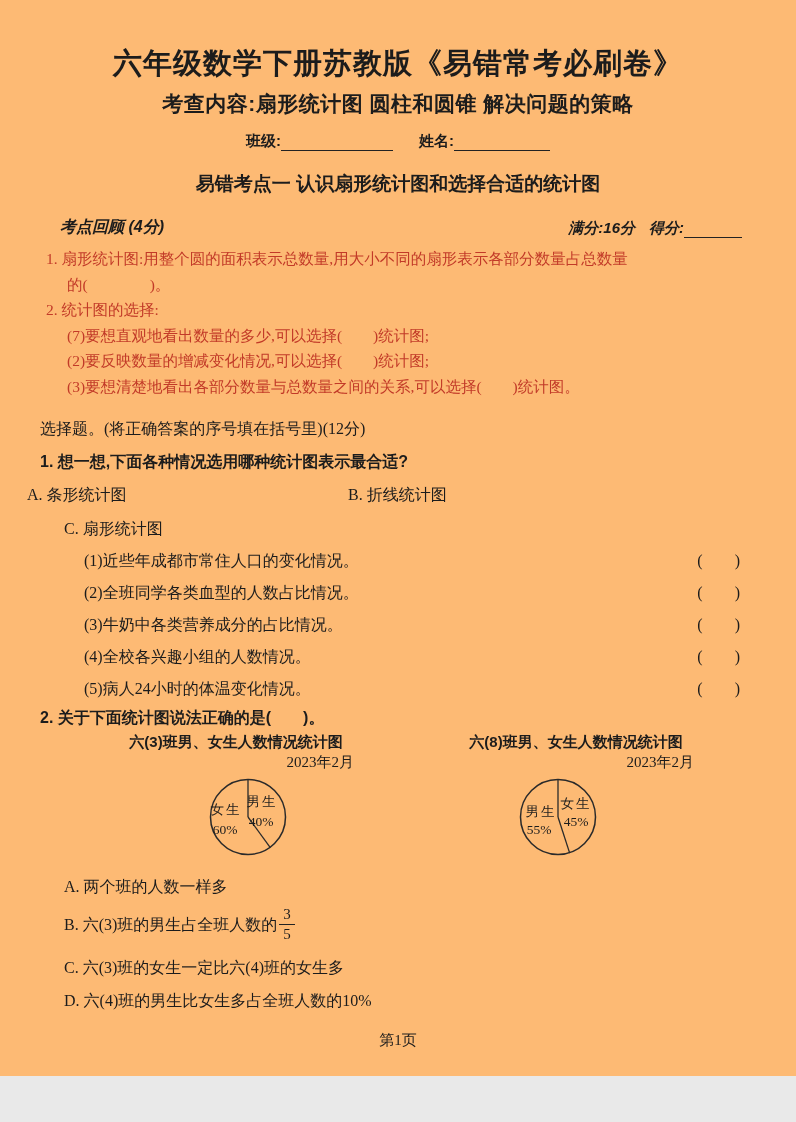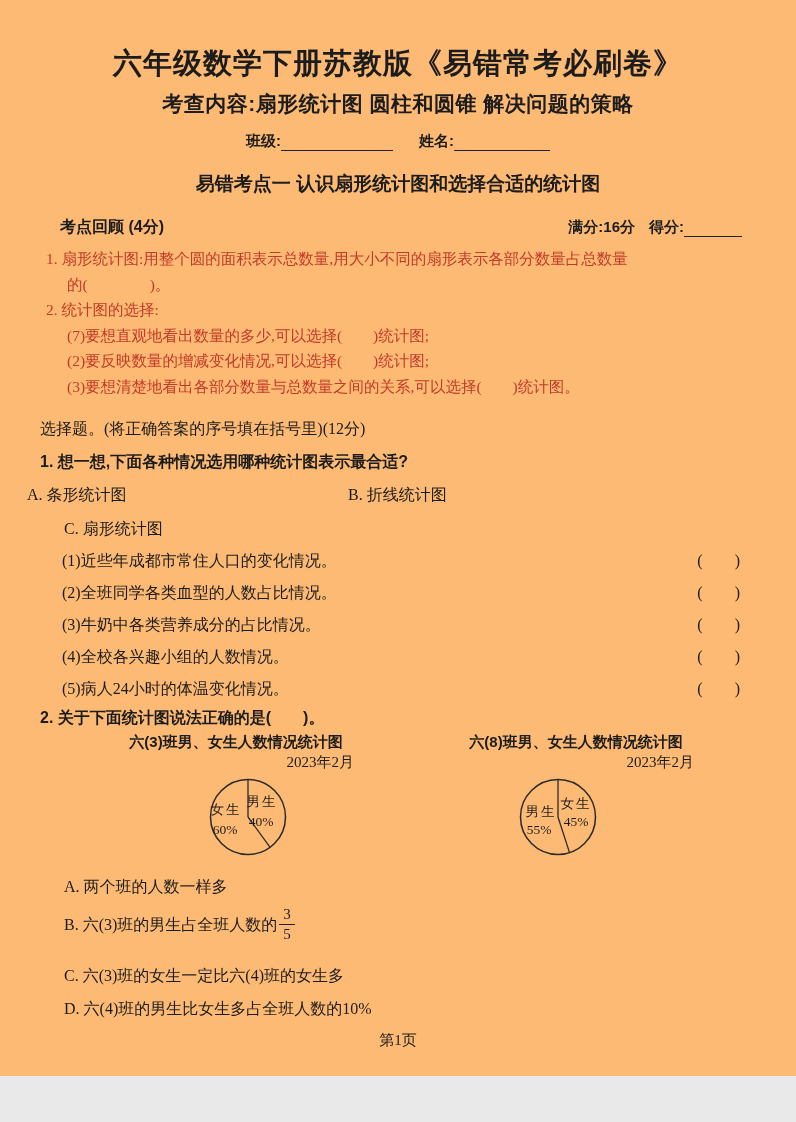--- a/index.html
+++ b/index.html
@@ -13,49 +13,49 @@
   .main-title{padding-top:44px;text-align:center;font-size:29px;letter-spacing:1px;}
   .sub-title{margin-top:6px;text-align:center;font-size:21px;letter-spacing:.5px;}
   .class-line{margin-top:14px;text-align:center;font-size:15px;}
   .class-line .lbl{font-weight:bold;font-family:"Liberation Sans","DejaVu Sans",sans-serif;}
   .blank{display:inline-block;border-bottom:1.5px solid #222;height:15px;vertical-align:bottom;}
   .blank.w110{width:112px;margin-right:26px;}
   .blank.w95{width:96px;}
   .blank.w55{width:58px;}
 
   .section-heading{margin-top:20px;text-align:center;font-size:19px;}
-  .score-row{margin-top:20px;padding:0 54px 0 60px;display:flex;justify-content:space-between;align-items:center;font-size:16px;}
+  .score-row{margin-top:20px;padding:0 54px 0 60px;display:flex;justify-content:space-between;align-items:flex-end;font-size:16px;font-style:italic;}
   .score-right{font-size:15px;}
   .score-right .gap{display:inline-block;width:14px;}
 
   .review-block{margin:8px 0 0 46px;font-size:15.5px;line-height:25.5px;}
   .review-block div{white-space:pre;}
   .review-block .ind{padding-left:21px;}
 
   .flow-text{padding-left:40px;font-size:16px;}
   .instruction{margin-top:20px;}
   .stem{margin-top:12px;font-size:16px;}
   .opt-row{display:flex;padding-left:27px;margin-top:12px;font-size:16px;}
   .opt-row .opt-a{width:321px;}
   .opt-c-row{padding-left:64px;margin-top:13px;font-size:16px;}
 
-  .item-row{display:flex;justify-content:space-between;padding:0 56px 0 62px;margin-top:11px;font-size:16px;}
+  .item-row{display:flex;justify-content:space-between;padding:0 56px 0 84px;margin-top:11px;font-size:16px;}
   .item-row .bracket{white-space:pre;}
 
   .charts-row{display:flex;margin-top:4px;padding-left:112px;gap:28px;}
   .chart-block{width:248px;}
   .chart-block + .chart-block{margin-left:64px;}
   .chart-title{font-size:15px;text-align:center;white-space:nowrap;}
   .chart-subtitle{font-size:15px;text-align:right;padding-right:6px;margin-top:1px;}
   .pie-wrap{position:relative;width:80px;height:80px;margin:5px auto 0 auto;}
   .pie-wrap svg{display:block;}
   .pie-label{position:absolute;font-size:13.5px;line-height:15px;transform:translate(-50%,-50%);white-space:nowrap;}
   .pie-label.name{letter-spacing:2px;}
 
-  .q2-opt{padding-left:64px;font-size:16px;margin-top:22px;}
+  .q2-opt{padding-left:64px;font-size:16px;margin-top:14px;}
   .q2-opt.first{margin-top:20px;}
   .frac{display:inline-block;vertical-align:middle;text-align:center;line-height:1.1;font-size:15px;margin-left:2px;position:relative;top:-2px;}
   .frac .num{display:block;border-bottom:1.4px solid #222;padding:0 4px 1px 4px;}
   .frac .den{display:block;padding-top:1px;}
 
   .footer{position:absolute;left:0;right:0;bottom:26px;text-align:center;font-size:15px;}
 </style>
 </head>
 <body>
 

